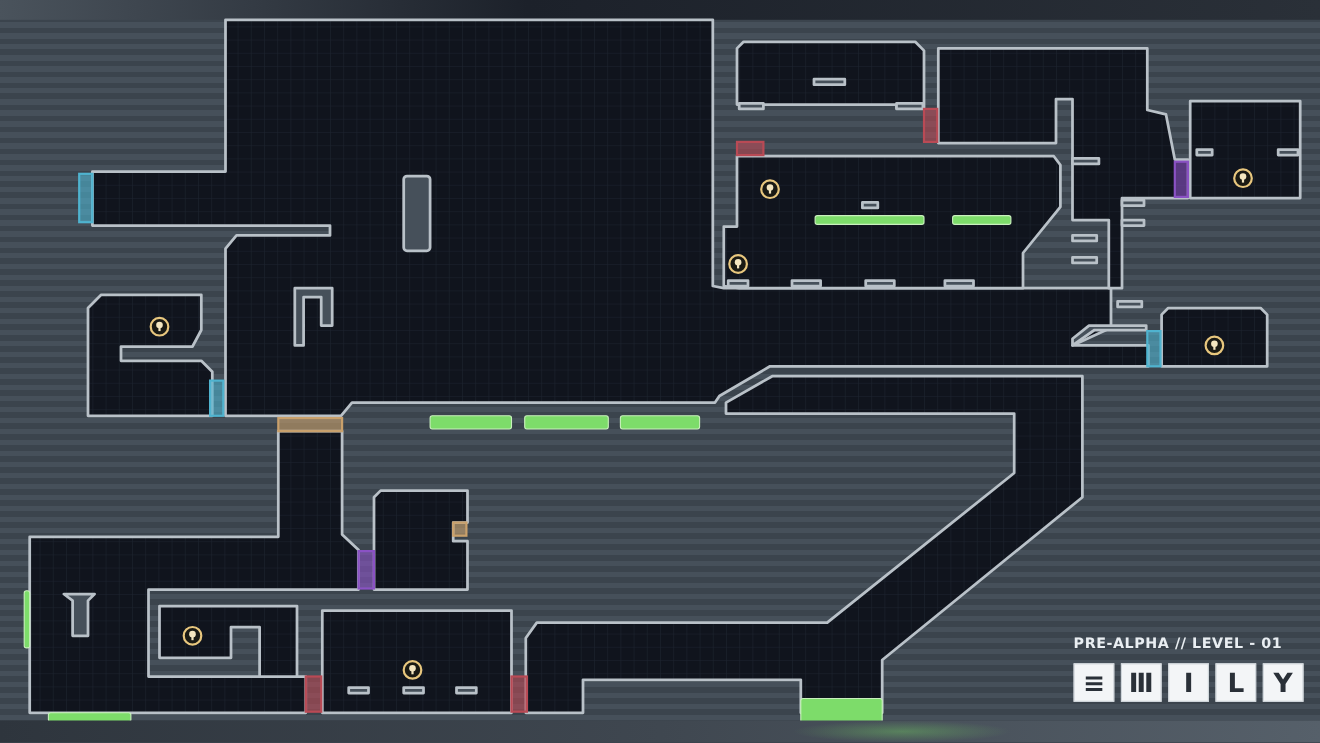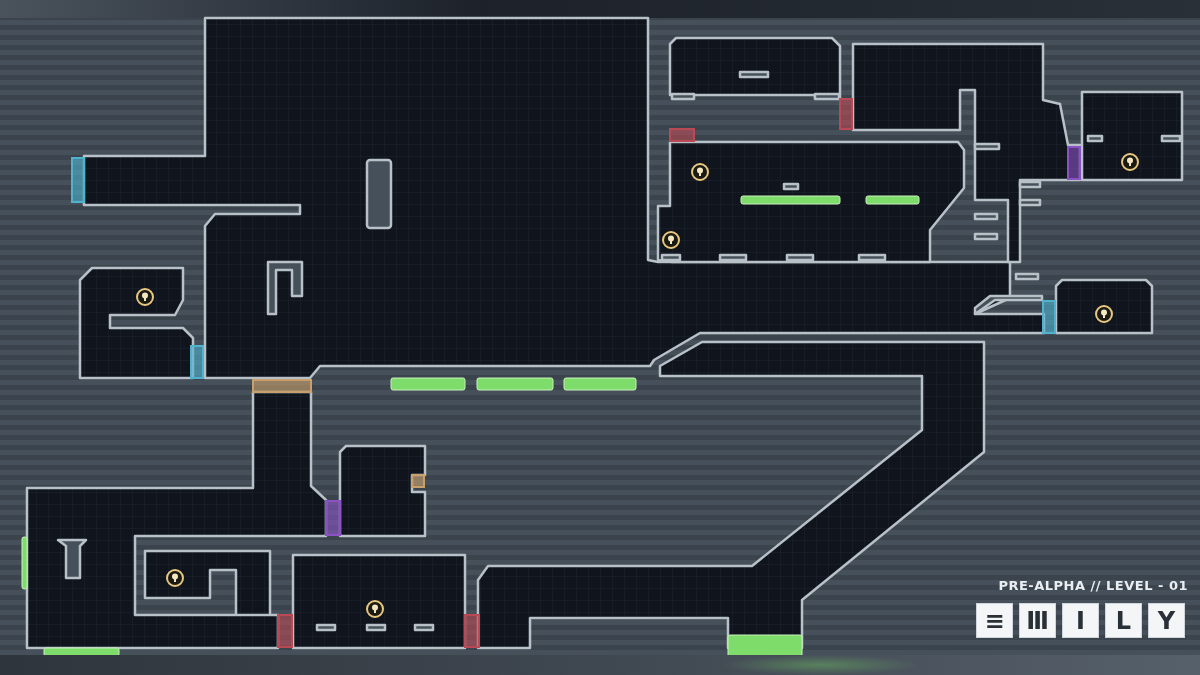--- a/index.html
+++ b/index.html
@@ -7,21 +7,21 @@
   .bg-stripes {
     position:absolute; inset:0;
     background:
       repeating-linear-gradient(180deg, #46505a 0px, #46505a 5px, #3b444d 5px, #3b444d 10px);
   }
   .top-shade { position:absolute; left:0; top:0; width:1200px; height:18px; background:linear-gradient(90deg,#4a535c 0%, #1c212a 40%, #2a3038 100%); }
   .bottom-shade { position:absolute; left:0; bottom:0; width:1200px; height:20px; background:linear-gradient(90deg,#2e353d 0%, #3f4750 50%, #56606a 100%); }
   .bottom-glow { position:absolute; left:720px; bottom:0; width:200px; height:20px; background:radial-gradient(ellipse at center, rgba(120,220,100,0.35), transparent 70%); }
   svg.map { position:absolute; left:0; top:0; }
   .hud { position:absolute; left:976px; top:578px; width:212px; }
-  .hud-subtitle { color:#e9eef2; font-weight:bold; font-size:13px; letter-spacing:0.5px; text-align:right; margin-bottom:10px; font-family:"DejaVu Sans", sans-serif; }
+  .hud-subtitle { color:#e9eef2; font-weight:bold; font-size:13px; letter-spacing:0.5px; text-align:left; margin-bottom:10px; font-family:"DejaVu Sans", sans-serif; }
   .logo { display:flex; gap:6px; }
   .logo-tile { width:37px; height:35px; background:#f3f5f7; border:1px solid #cfd5da; box-sizing:border-box; display:flex; align-items:center; justify-content:center; color:#2a3038; font-size:24px; font-weight:bold; font-family:"DejaVu Sans", sans-serif; }
 </style>
 </head>
 <body>
 
 <div class="bg-stripes"></div>
 <div class="top-shade"></div>
 
 <svg class="map" width="1200" height="675" viewBox="0 0 1200 675" xmlns="http://www.w3.org/2000/svg">

